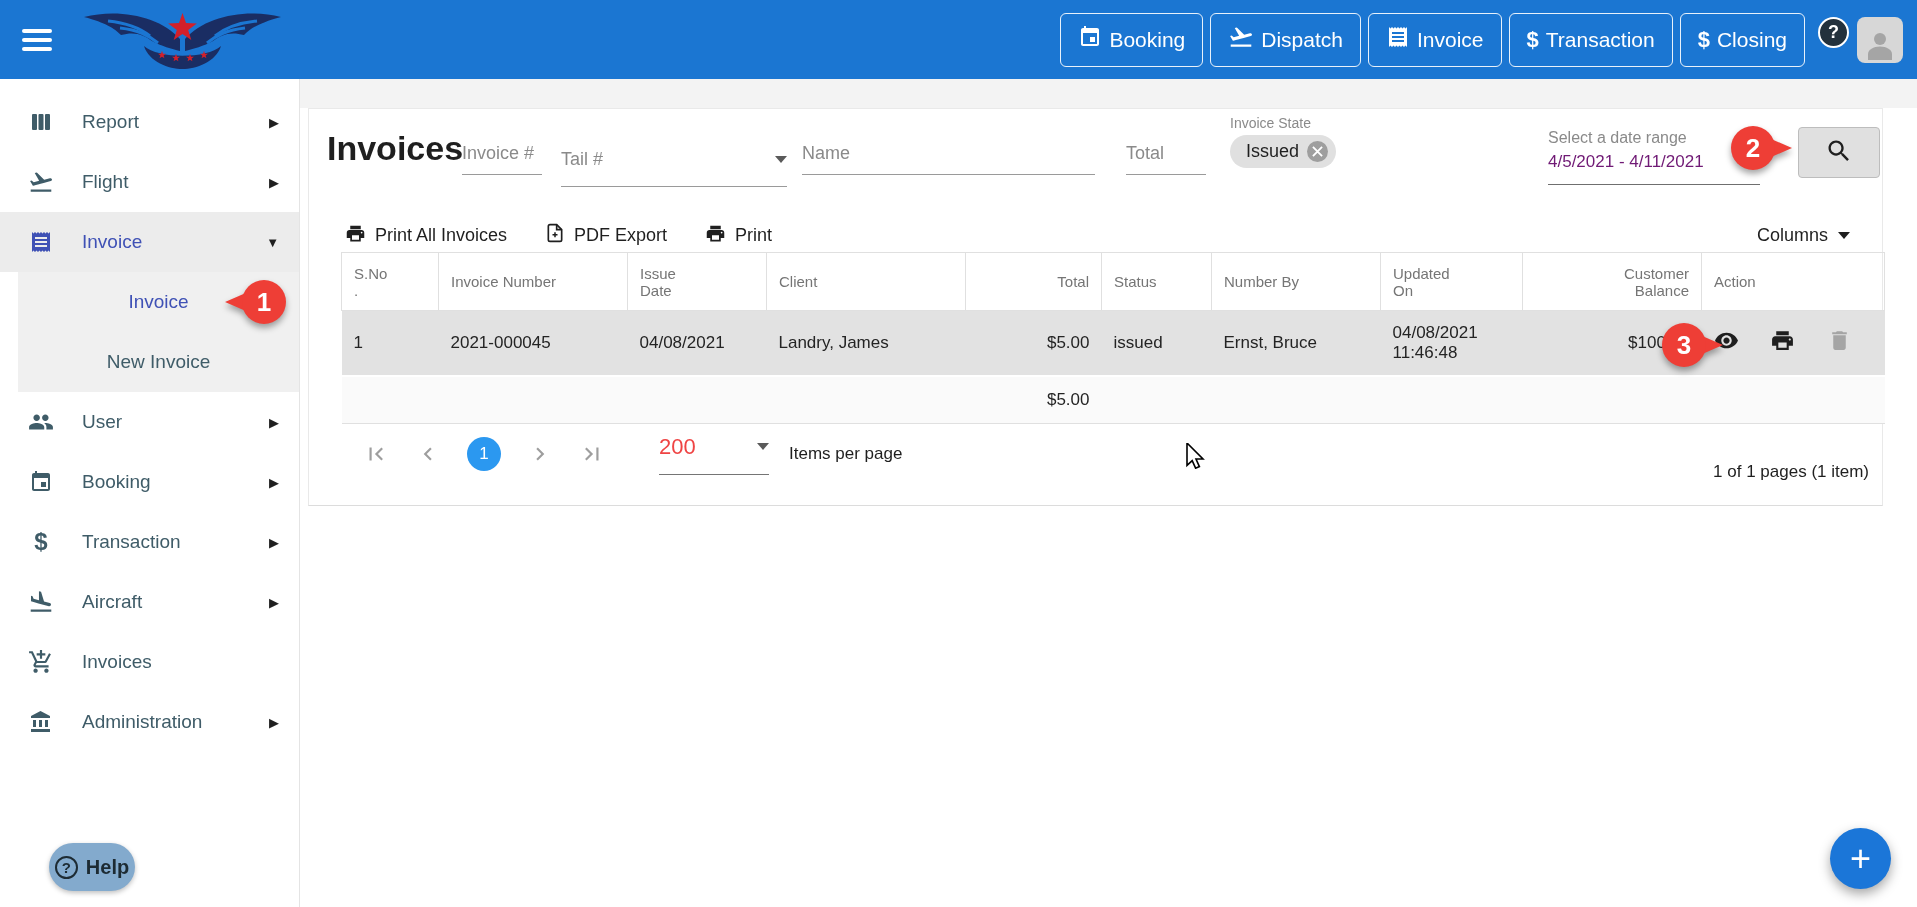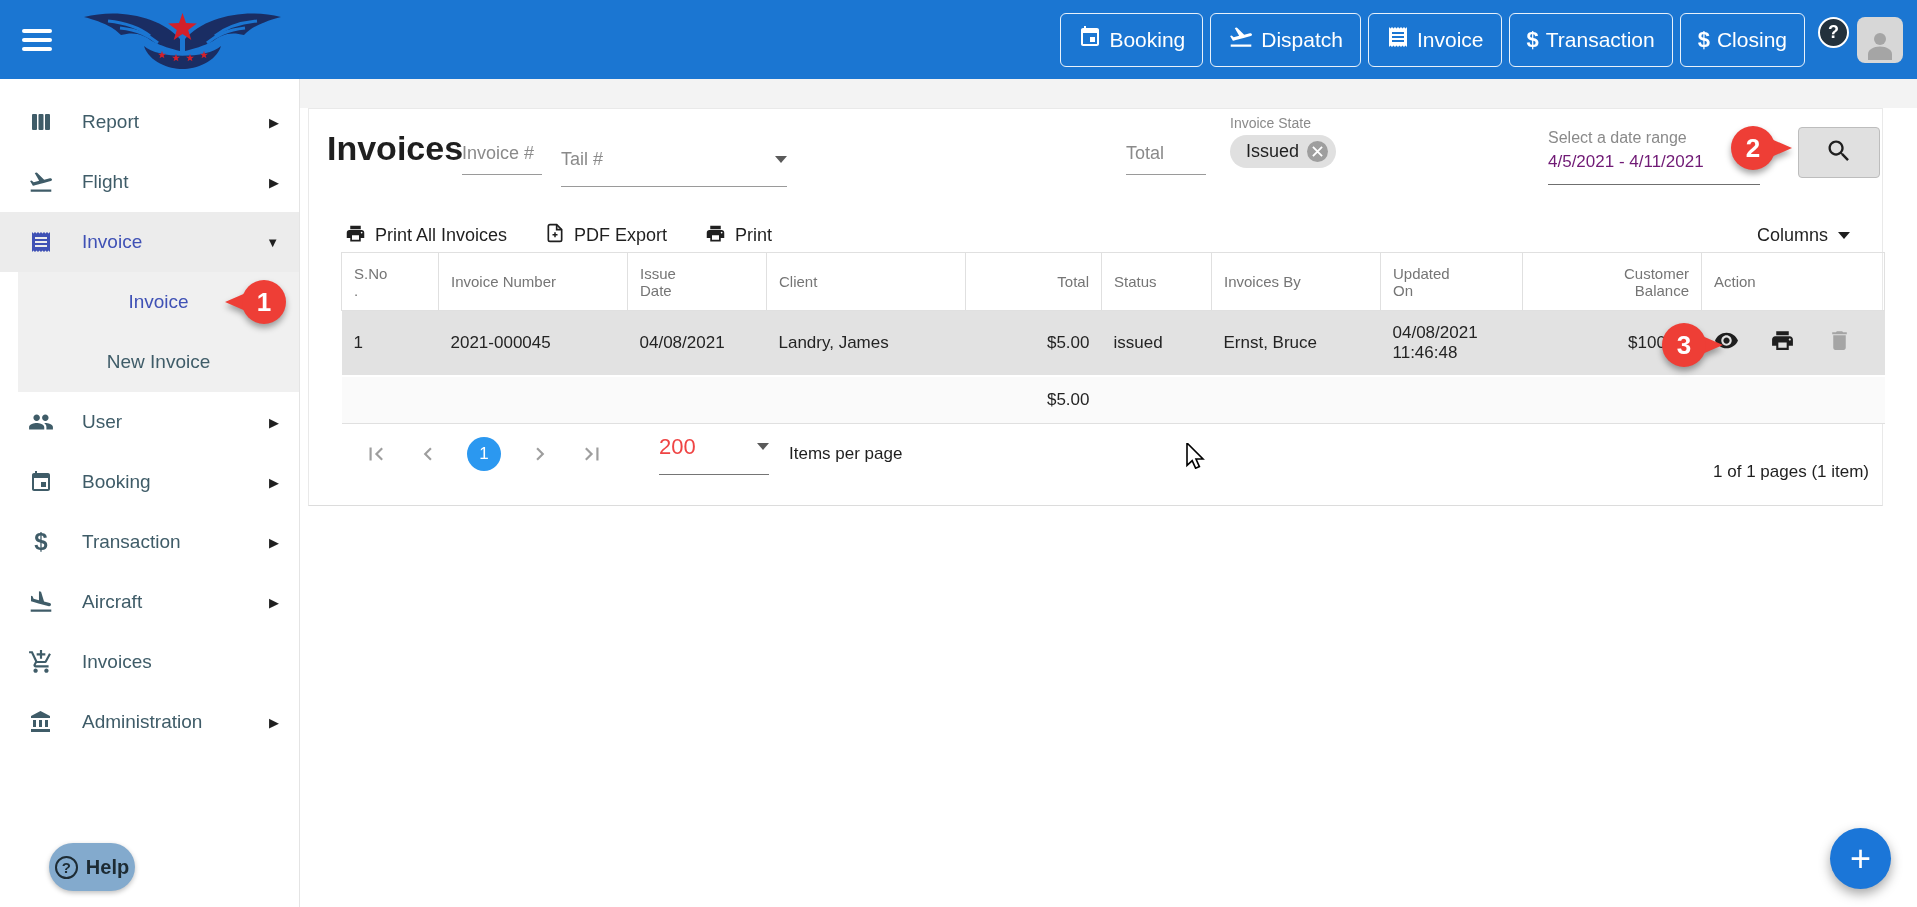--- a/index.html
+++ b/index.html
@@ -286,20 +286,24 @@
     <div class="field" style="left:153px; width:80px;">
       <div class="ph">Invoice #</div>
       <div class="line"></div>
     </div>
     <div class="field" style="left:252px; width:226px; top:40px;">
       <div class="ph" style="display:flex; justify-content:space-between; align-items:center;">
         <span>Tail #</span>
         <span class="sel-arrow"></span>
       </div>
       <div class="line" style="margin-top:16px;"></div>
+    </div>
+    <div class="field" style="left:493px; width:293px;">
+      <div class="ph">Name</div>
+      <div class="line"></div>
     </div>
     <div class="field" style="left:817px; width:80px;">
       <div class="ph">Total</div>
       <div class="line"></div>
     </div>
 
     <div class="state-label">Invoice State</div>
     <div class="chip">
       <span>Issued</span>
       <span class="chip-x">
@@ -366,21 +370,21 @@
           <col style="width:183px">
       </colgroup>
       <thead>
         <tr>
           <th><span class="hw sno">S.No .</span></th>
           <th><span>Invoice Number</span></th>
           <th><span class="hw idate">Issue Date</span></th>
           <th><span>Client</span></th>
           <th class="r"><span>Total</span></th>
           <th><span class="hw stat">Status</span></th>
-          <th><span>Invoices By</span></th>
+          <th><span>Number By</span></th>
           <th><span class="hw uon">Updated On</span></th>
           <th class="r"><span class="hw cbal">Customer Balance</span></th>
           <th><span>Action</span></th>
         </tr>
       </thead>
       <tbody>
         <tr class="data-row">
           <td>1</td>
           <td>2021-000045</td>
           <td class="issue-cell"><span class="cell-wrap">04/08/2021</span></td>

